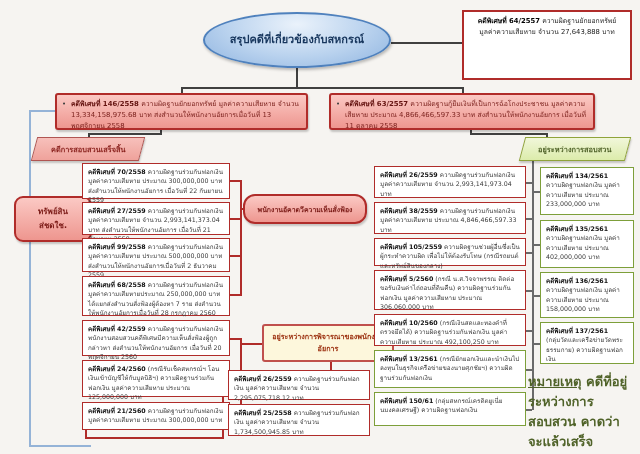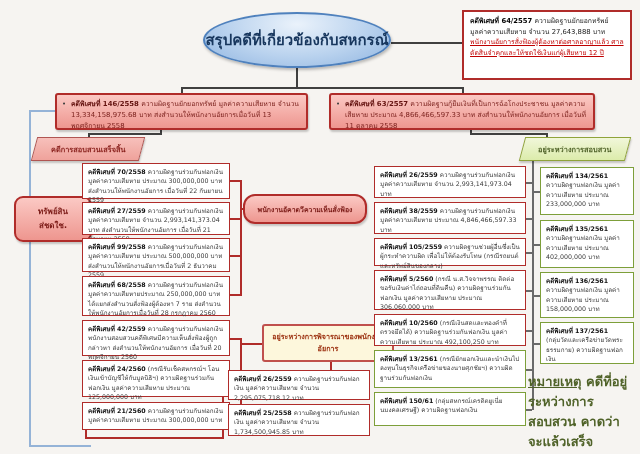--- a/index.html
+++ b/index.html
@@ -3,24 +3,24 @@
 <meta charset="utf-8">
 <style>
   html,body{margin:0;padding:0;}
   body{font-family:"DejaVu Sans","Liberation Sans",sans-serif;background:#e9e7e4;}
   .stage{position:relative;width:640px;height:454px;background:#f6f4f1;overflow:hidden;margin:0 auto;}
   .abs{position:absolute;box-sizing:border-box;}
   
   .oval{left:203px;top:12px;width:188px;height:56px;border:2px solid #4f81bd;border-radius:50%;
         background:radial-gradient(ellipse at 50% 20%, #eaf2fb 0%, #b9d2ee 55%, #8fb4e0 100%);
         display:flex;flex-direction:column;align-items:center;justify-content:center;
-        font-weight:bold;font-size:15px;color:#17365d;text-align:center;line-height:1.6;box-shadow:1px 2px 3px rgba(0,0,0,.25);}
+        font-weight:bold;font-size:11px;color:#17365d;text-align:center;line-height:1.6;box-shadow:1px 2px 3px rgba(0,0,0,.25);}
   
   .verdict{left:462px;top:10px;width:170px;height:70px;background:#fff;border:2px solid #b02c2a;
-           padding:4px 6px;font-size:6.8px;line-height:1.55;color:#222;}
+           padding:4px 6px;font-size:6.8px;line-height:1.55;color:#222;text-align:center;}
   .verdict .no{font-weight:bold;color:#000;}
   .verdict .status{color:#c00000;text-decoration:underline;}
   
   .branch{background:linear-gradient(#fbc9c4,#ee968f);border:2px solid #b02c2a;border-radius:3px;
           padding:4px 6px 3px 14px;font-size:6.9px;line-height:1.6;color:#7b211d;box-shadow:1px 2px 2px rgba(0,0,0,.2);}
   .branch .no{font-weight:bold;color:#641310;}
   .branch .bullet{position:absolute;left:5px;top:4px;color:#3f3f3f;}
   .branch-left{left:55px;top:93px;width:253px;height:37px;}
   .branch-right{left:329px;top:93px;width:266px;height:37px;}
   
@@ -131,21 +131,20 @@
   <i class="ln t" style="left:534px;top:295px;width:6px;height:2px;"></i>
   <i class="ln t" style="left:534px;top:343px;width:6px;height:2px;"></i>
 
   <div class="abs oval">
     <span>สรุปคดีที่เกี่ยวข้องกับสหกรณ์</span>
   </div>
 
   <div class="abs verdict">
     <span class="no">คดีพิเศษที่ 64/2557</span>
     <span>ความผิดฐานยักยอกทรัพย์ มูลค่าความเสียหาย จำนวน 27,643,888 บาท</span>
-    <div class="status">พนักงานอัยการสั่งฟ้องผู้ต้องหาต่อศาลอาญาแล้ว ศาลตัดสินจำคุกและให้ชดใช้เงินแก่ผู้เสียหาย 12 ปี</div>
   </div>
 
   <div class="abs branch branch-left">
     <span class="bullet">•</span>
     <span class="no">คดีพิเศษที่ 146/2558</span>
     <span>ความผิดฐานยักยอกทรัพย์ มูลค่าความเสียหาย จำนวน 13,334,158,975.68 บาท ส่งสำนวนให้พนักงานอัยการเมื่อวันที่ 13 พฤศจิกายน 2558</span>
   </div>
   <div class="abs branch branch-right">
     <span class="bullet">•</span>
     <span class="no">คดีพิเศษที่ 63/2557</span>

